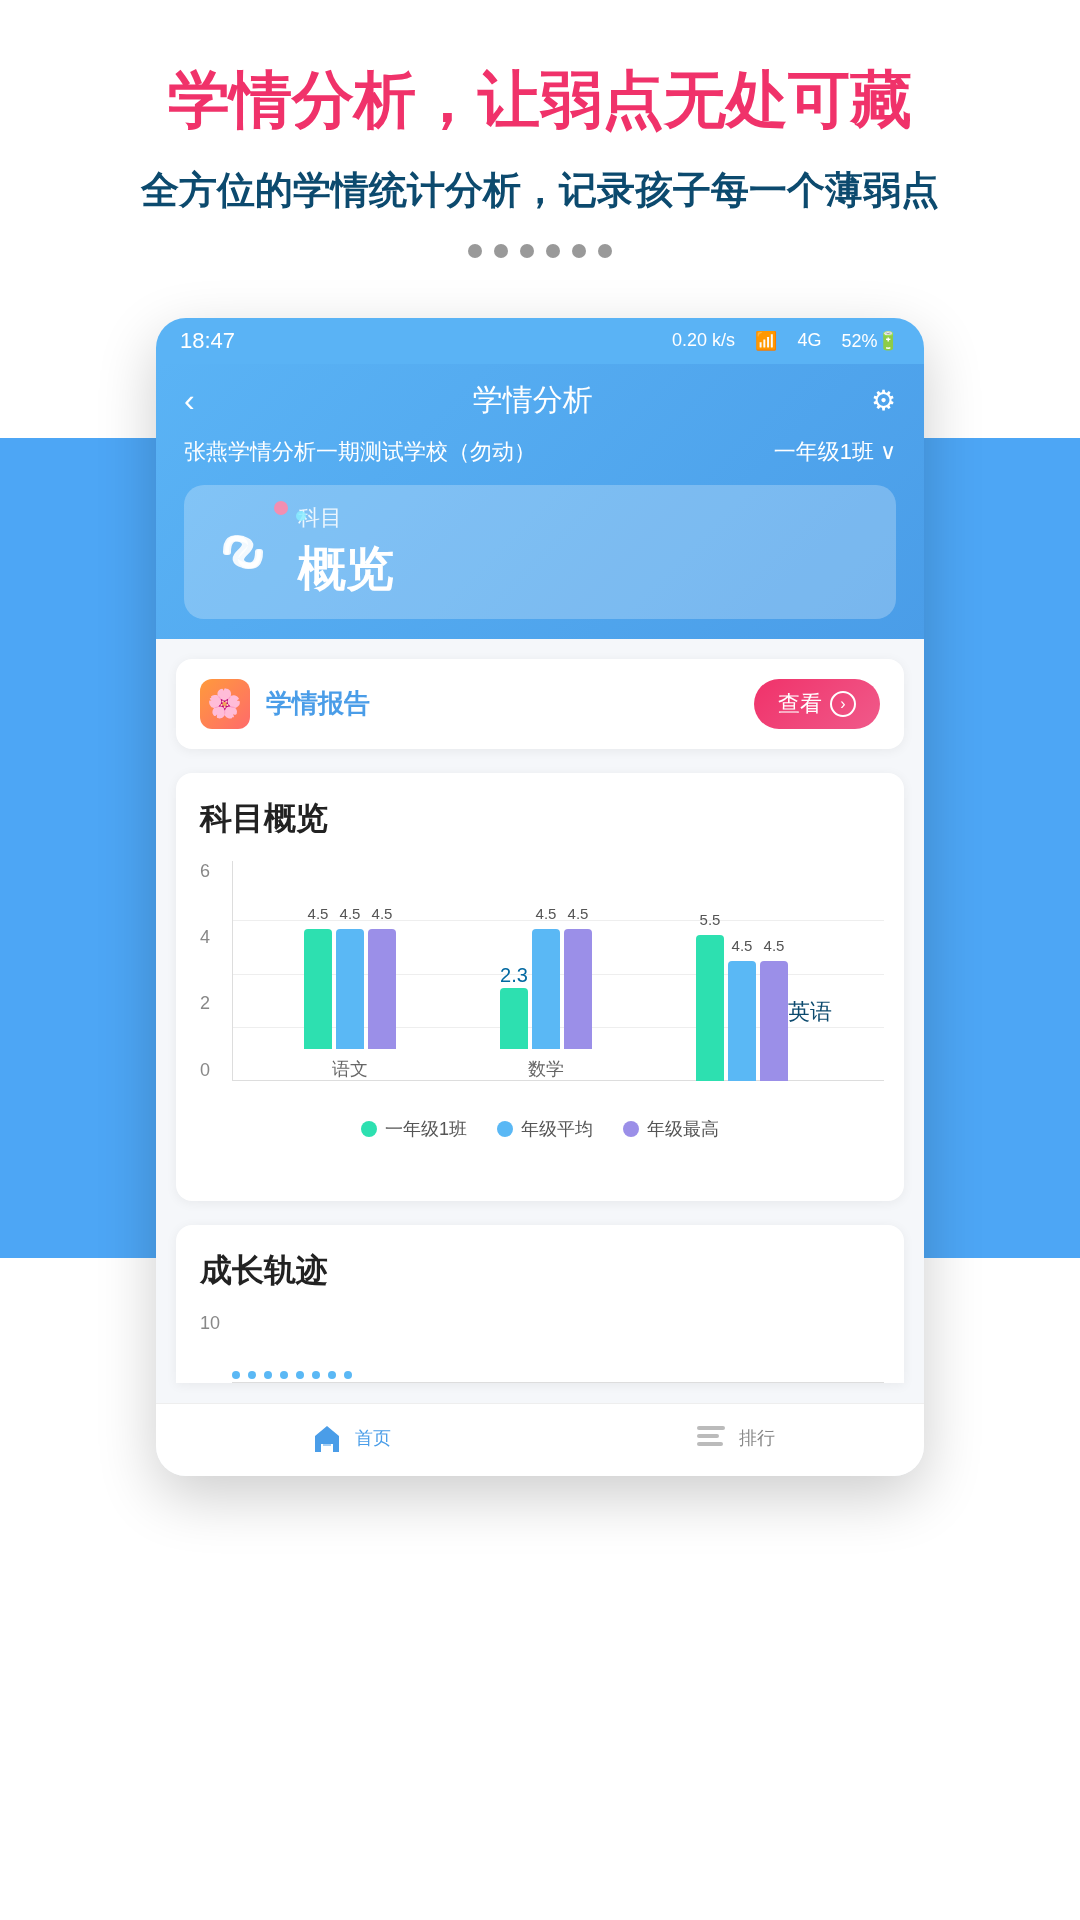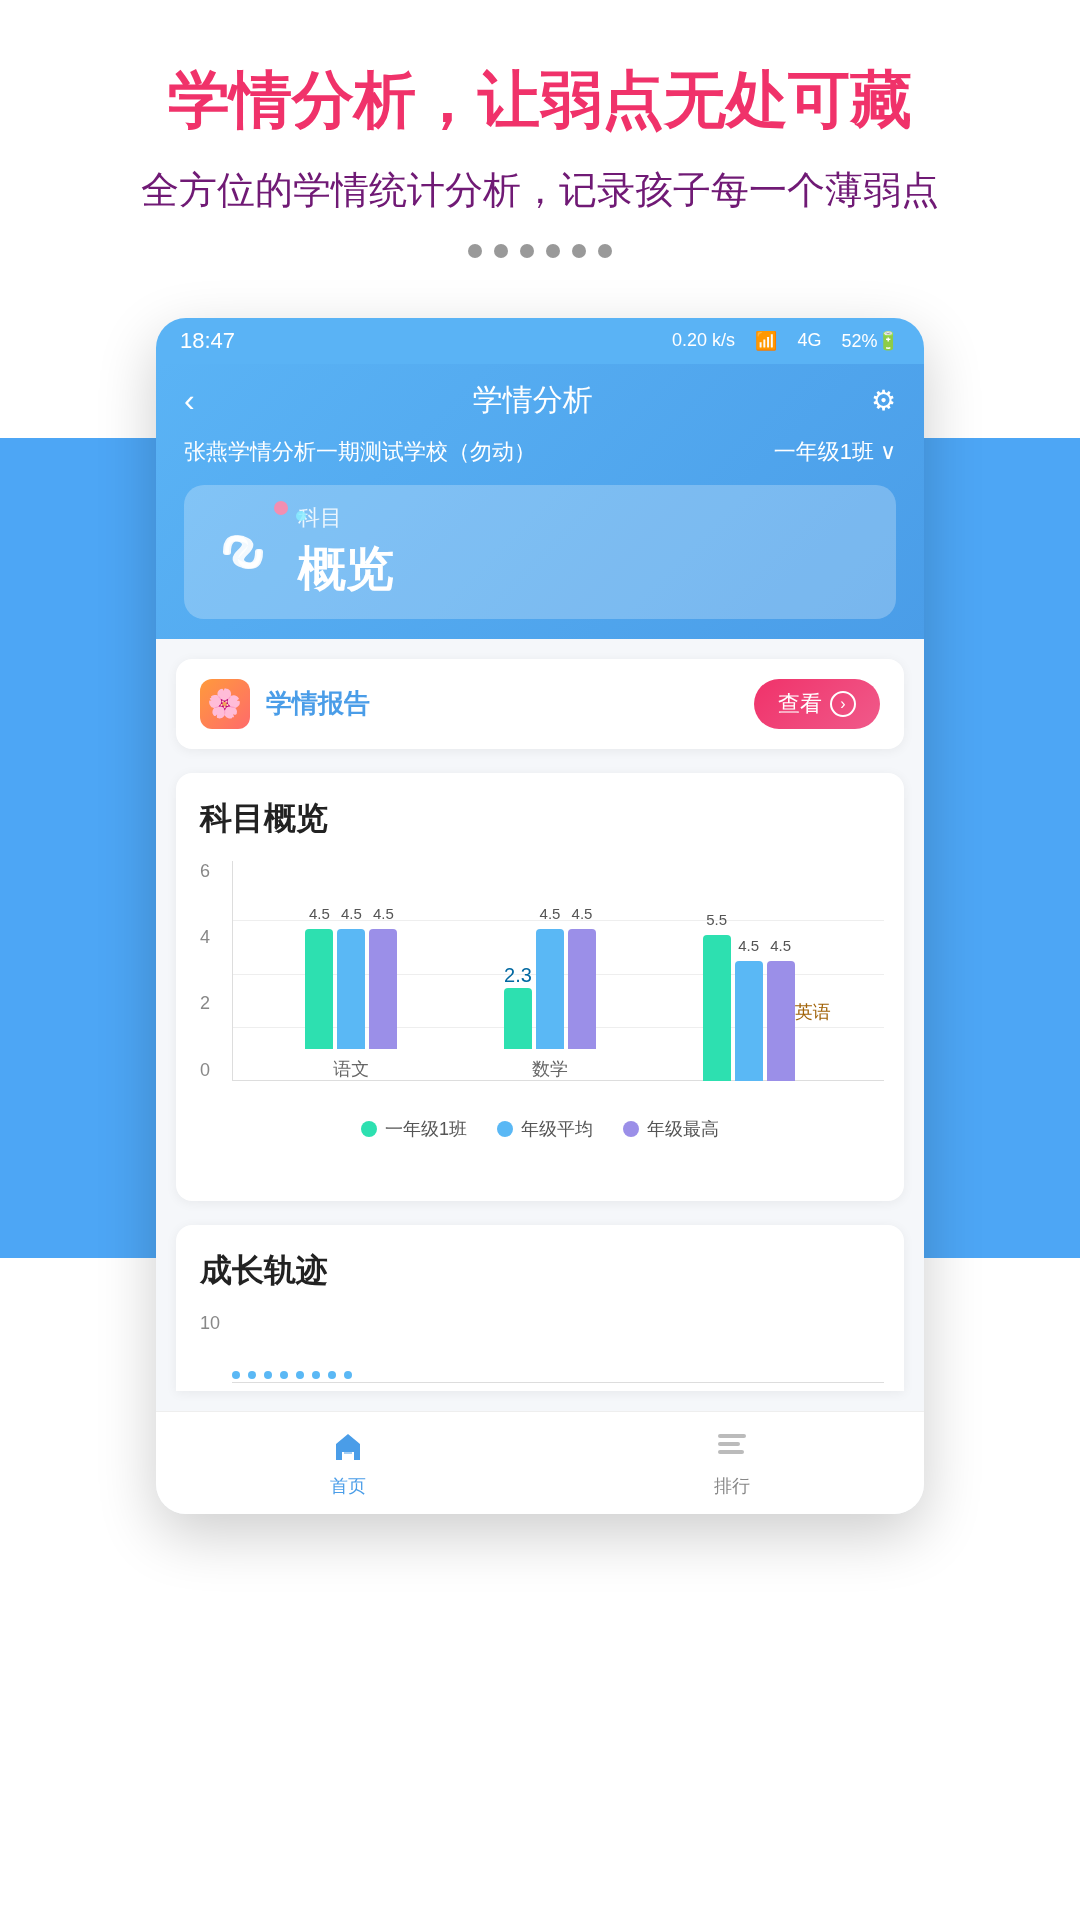--- a/index.html
+++ b/index.html
@@ -20,22 +20,22 @@
     }
     .marketing-title {
       font-size: 62px;
       font-weight: 700;
       color: #f0326a;
       line-height: 1.3;
       margin-bottom: 24px;
     }
     .marketing-subtitle {
       font-size: 38px;
-      color: #701a75;
-      font-weight: 400;
+      color: #0c4a6e;
+      font-weight: 700;
     }
     .dots-row {
       margin: 28px auto 0;
       display: flex;
       justify-content: center;
       gap: 12px;
     }
     .dot {
       width: 14px;
       height: 14px;
@@ -297,37 +297,36 @@
     .legend-dot {
       width: 16px;
       height: 16px;
       border-radius: 50%;
     }
 
     
     .growth-section {
       background: white;
       border-radius: 16px 16px 0 0;
-      padding: 24px 20px 8px;
+      padding: 24px 20px 0;
       box-shadow: 0 2px 12px rgba(0,0,0,0.06);
     }
 
     
     .bottom-nav {
       background: white;
       border-top: 1px solid #eee;
       display: flex;
       justify-content: space-around;
       align-items: center;
       padding: 12px 0 16px;
     }
 
     .nav-item {
       display: flex;
-      flex-direction: column;
       align-items: center;
       gap: 6px;
     }
 
     .nav-item-icon {
       width: 44px;
       height: 44px;
       display: flex;
       align-items: center;
       justify-content: center;
@@ -488,21 +487,21 @@
                   </div>
                   <div style="position:relative;">
                     <div class="bar bar-blue" style="height:120px; width:28px;"></div>
                     <span style="position:absolute; top:-24px; left:50%; transform:translateX(-50%); font-size:15px; color:#555; white-space:nowrap;">4.5</span>
                   </div>
                   <div style="position:relative;">
                     <div class="bar bar-purple" style="height:120px; width:28px;"></div>
                     <span style="position:absolute; top:-24px; left:50%; transform:translateX(-50%); font-size:15px; color:#555; white-space:nowrap;">4.5</span>
                   </div>
                 </div>
-                <span style="font-size:18px; color:#a16207; margin-top:8px;">英语</span>
+                <span style="font-size:22px; color:#0c4a6e; margin-top:8px;">英语</span>
               </div>
 
             </div>
           </div>
 
           <div class="chart-legend">
             <div class="legend-item">
               <div class="legend-dot" style="background:#2de0b0;"></div>
               <span>一年级1班</span>
             </div>

